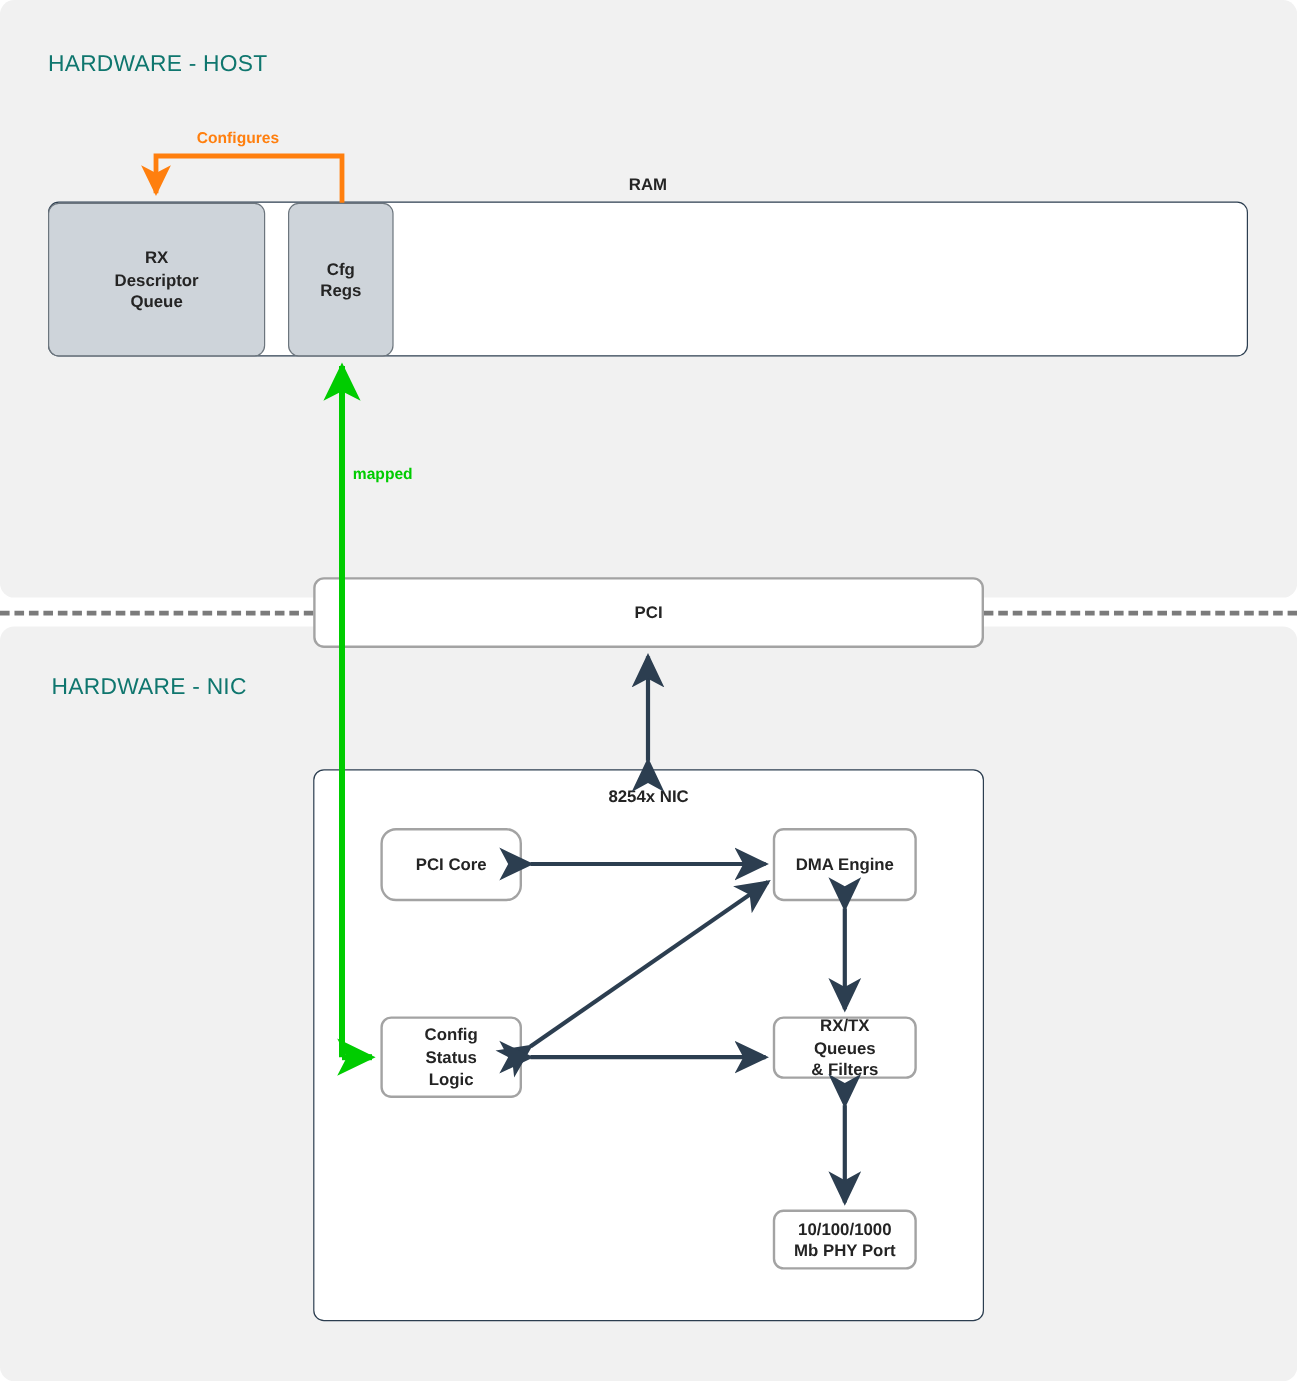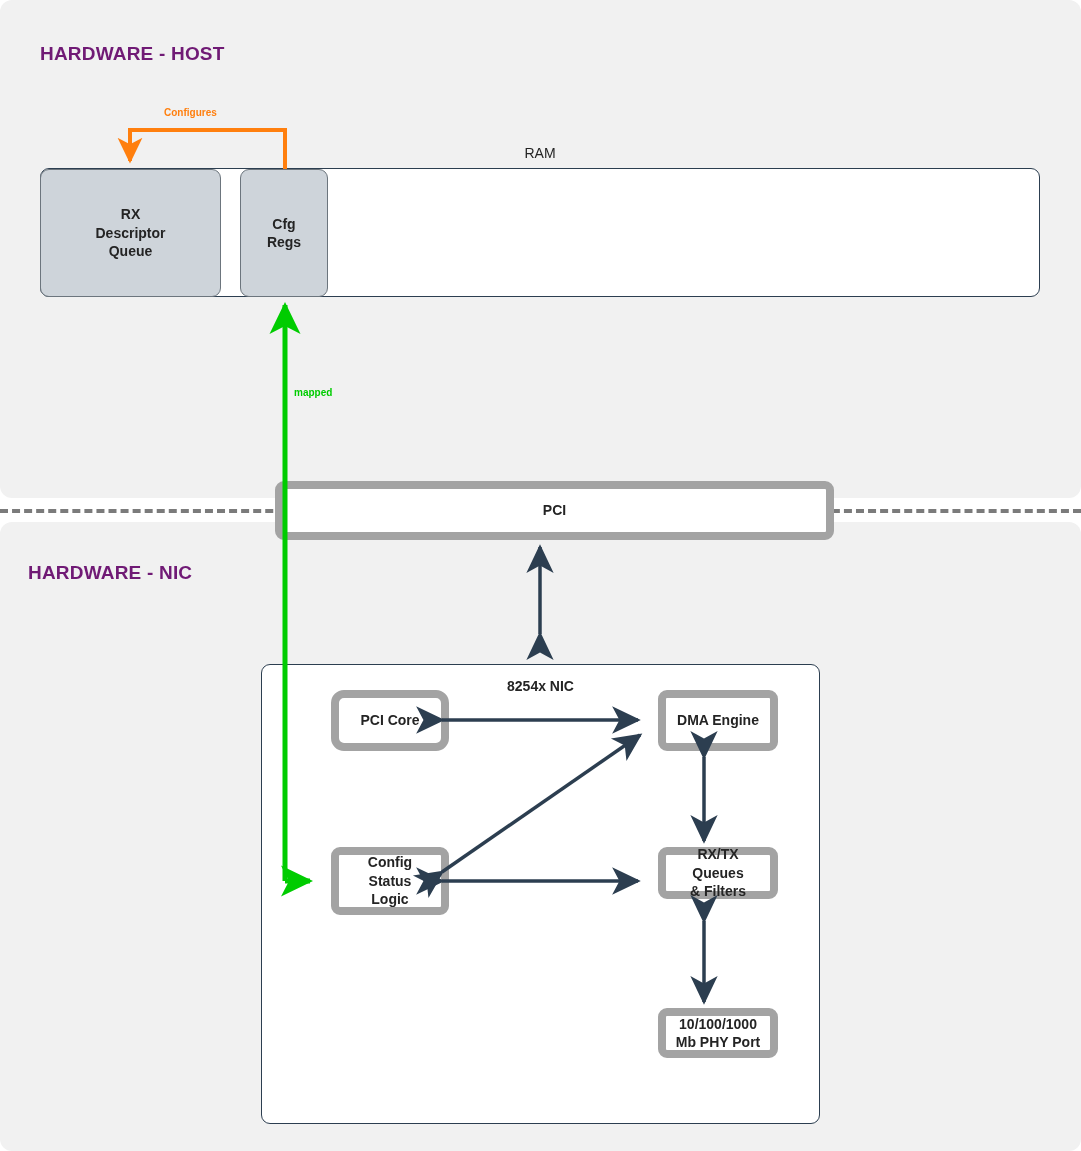--- a/index.html
+++ b/index.html
@@ -23,22 +23,22 @@
     width: 1081px;
     background: #f1f1f1;
     border-radius: 12px;
   }
   #region-host  { top: 0px;   height: 498px; }
   #region-nic   { top: 522px; height: 629px; }
 
   .region-title {
     position: absolute;
     font-size: 19px;
-    font-weight: bold;
-    color: #701a75;
+    font-weight: normal;
+    color: #0f766e;
     letter-spacing: 0.2px;
     white-space: nowrap;
   }
 
   
   #divider {
     position: absolute;
     left: 0;
     top: 509px;
     width: 1081px;
@@ -65,52 +65,51 @@
     border: 1.6px solid #2c3e50;
     border-radius: 9px;
   }
   .box-mem {
     background: #ced4da;
     border: 1.6px solid #6c757d;
     border-radius: 9px;
   }
   .box-green {
     background: #ffffff;
-    border: 8px solid #a3a3a3;
-    border-radius: 9px;
-    margin-left: 14px;
+    border: 2px solid #a3a3a3;
+    border-radius: 9px;
   }
   .box-nic-container {
     background: #ffffff;
     border: 1.8px solid #2c3e50;
     border-radius: 9px;
     display: block;
   }
   .container-caption {
     position: absolute;
     left: 0;
     right: 0;
     text-align: center;
     font-size: 14px;
     font-weight: bold;
     color: #242424;
   }
   .ram-caption {
     position: absolute;
     font-size: 14px;
-    font-weight: normal;
+    font-weight: bold;
     color: #242424;
     text-align: center;
     white-space: nowrap;
   }
 
   
   .edge-label {
     position: absolute;
-    font-size: 10px;
+    font-size: 13px;
     font-weight: bold;
     white-space: nowrap;
     text-align: center;
   }
   .label-orange { color: #ff7f0e; }
   .label-green  { color: #00cc00; }
 
   
   #arrows {
     position: absolute;
@@ -124,35 +123,35 @@
 
 <div id="canvas">
 
   <div class="region" id="region-host"></div>
 
   <div class="region" id="region-nic"></div>
 
   <div id="divider"></div>
 
   <div class="region-title" style="left:40px; top:43px;">HARDWARE - HOST</div>
-  <div class="region-title" style="left:28px; top:562px;text-align:center;">HARDWARE - NIC</div>
+  <div class="region-title" style="left:43px; top:562px;text-align:center;">HARDWARE - NIC</div>
 
   <div class="ram-caption" style="left:280px; top:145px; width:520px;">RAM</div>
   <div class="box box-ram" style="left:40px; top:168px; width:1000px; height:129px;"></div>
 
   <div class="box box-mem" style="left:240px; top:169px; width:88px; height:128px; white-space:pre-line;">Cfg
 Regs</div>
 
   <div class="box box-mem" style="left:40px; top:169px; width:181px; height:128px; white-space:pre-line;">RX
 Descriptor
 Queue</div>
 
   <div class="box box-green" style="left:261px; top:481px; width:559px; height:59px;">PCI</div>
 
-  <div class="box box-nic-container" style="left:261px; top:664px; width:559px; height:460px;">
+  <div class="box box-nic-container" style="left:261px; top:641px; width:559px; height:460px;">
     <div class="container-caption" style="top:12px;">8254x NIC</div>
   </div>
 
   <div class="box box-green" style="left:317px; top:690px; width:118px; height:61px;border-radius:13px;">PCI Core</div>
 
   <div class="box box-green" style="left:317px; top:847px; width:118px; height:68px; white-space:pre-line;">Config
 Status
 Logic</div>
 
   <div class="box box-green" style="left:644px; top:690px; width:120px; height:61px;">DMA Engine</div>

